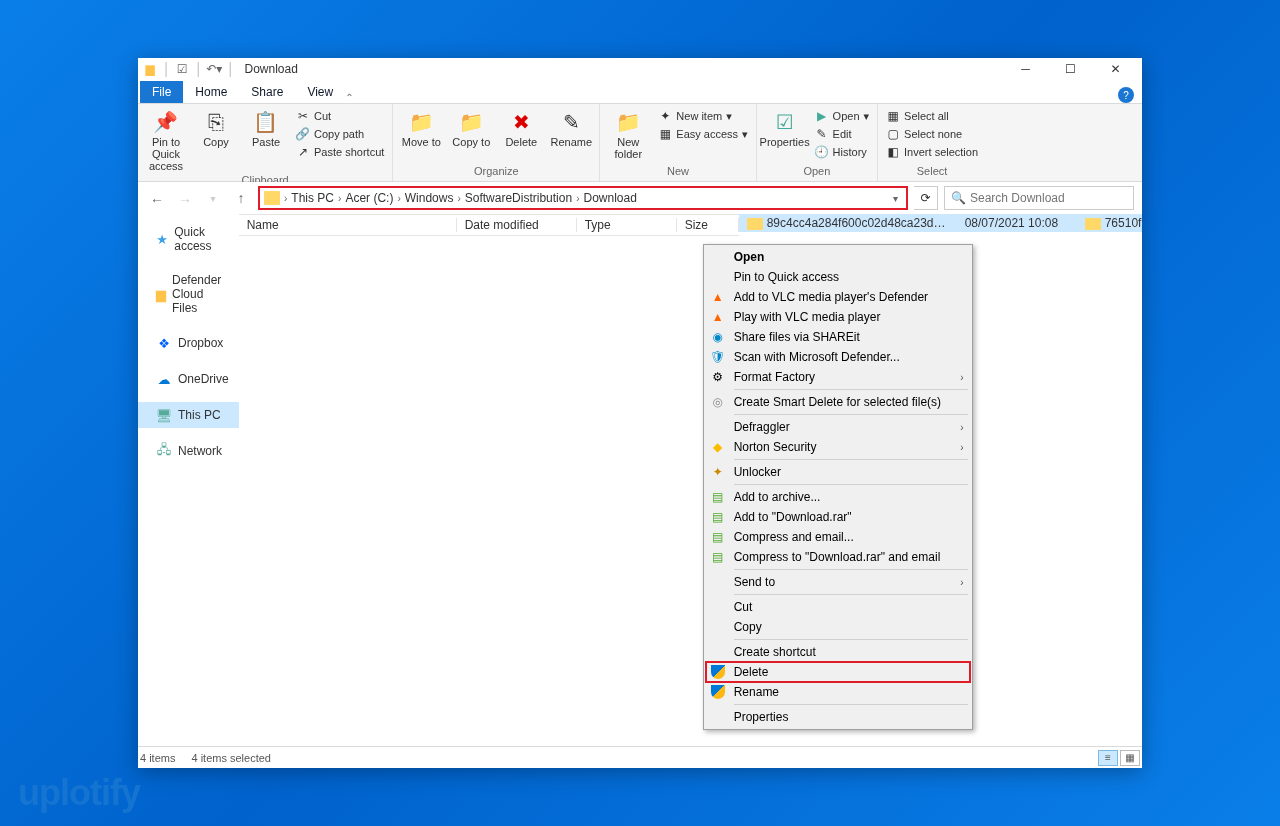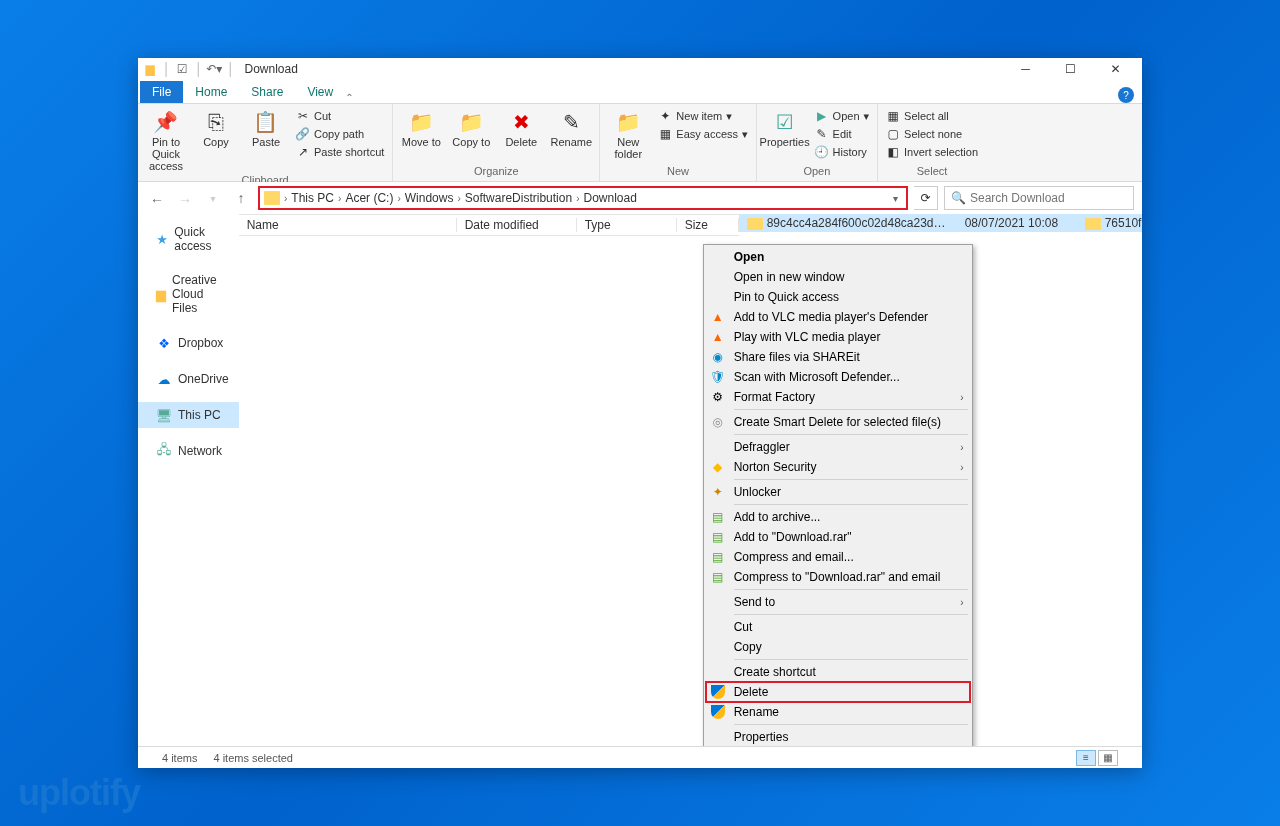--- a/index.html
+++ b/index.html
@@ -8,21 +8,21 @@
   
   .titlebar { height: 22px; display: flex; align-items: center; padding: 0 4px; background: #fff; }
   .titlebar .qat { display: flex; align-items: center; gap: 4px; }
   .titlebar .qat .qa-icon { width: 16px; height: 16px; display: flex; align-items: center; justify-content: center; font-size: 12px; color: #666; }
   .titlebar .qat .sep { color: #ccc; margin: 0 2px; }
   .titlebar .title { margin-left: 10px; font-size: 12px; color: #333; }
   .titlebar .wincontrols { margin-left: auto; display: flex; }
   .titlebar .wincontrols .wbtn { width: 45px; height: 22px; display: flex; align-items: center; justify-content: center; font-size: 12px; color: #333; }
   
   .ribbon-tabs { height: 24px; display: flex; align-items: flex-end; background: #fff; border-bottom: 1px solid #dadada; padding-left: 2px; }
-  .ribbon-tabs .tab { padding: 4px 12px; font-size: 12px; color: #0f766e; }
+  .ribbon-tabs .tab { padding: 4px 12px; font-size: 12px; color: #0f172a; }
   .ribbon-tabs .tab.file { background: #1976d2; color: #fff; }
   .ribbon-tabs .hintbtn { margin-left: auto; margin-right: 8px; width: 16px; height: 16px; border-radius: 50%; background: #1976d2; color: #fff; font-size: 10px; display: flex; align-items: center; justify-content: center; }
   .ribbon-tabs .minbtn { margin-right: 8px; font-size: 10px; color: #666; }
   
   .ribbon { height: 78px; background: #f5f5f5; display: flex; border-bottom: 1px solid #dadada; }
   .group { display: flex; flex-direction: column; border-right: 1px solid #e0e0e0; padding: 2px 4px; }
   .group .buttons { flex: 1; display: flex; align-items: flex-start; gap: 2px; }
   .group .label { text-align: center; font-size: 11px; color: #666; padding-bottom: 2px; }
   .rbtn-big { display: flex; flex-direction: column; align-items: center; justify-content: flex-start; width: 48px; padding: 2px; font-size: 11px; color: #333; text-align: center; line-height: 1.1; }
   .rbtn-big .ricon { width: 28px; height: 28px; display: flex; align-items: center; justify-content: center; font-size: 20px; }
@@ -53,21 +53,21 @@
   .filepane { flex: 1; display: flex; position: relative; }
   .colheaders { height: 22px; display: flex; align-items: center; border-bottom: 1px solid #e5e5e5; border-top: 1px solid #e5e5e5; font-size: 12px; color: #333; }
   .colheaders .col { padding: 0 8px; border-right: 1px solid #e5e5e5; }
   .col-name { width: 218px; } .col-mod { width: 120px; } .col-type { width: 100px; } .col-size { width: 62px; }
   .filerow { height: 18px; display: flex; align-items: center; font-size: 12px; color: #333; }
   .filerow.selected { background: #cce8ff; }
   .filerow .cell { padding: 0 8px; overflow: hidden; white-space: nowrap; text-overflow: ellipsis; }
   .filerow .ficon { width: 16px; height: 12px; background: #ffd867; display: inline-block; margin-right: 4px; border-radius: 1px; vertical-align: middle; }
   .filerow .ficon.file { background: #fff; border: 1px solid #bbb; }
   
-  .statusbar { height: 22px; border-top: 1px solid #dadada; display: flex; align-items: center; padding: 0 24px; font-size: 11px; color: #555; gap: 16px; }
+  .statusbar { height: 22px; border-top: 1px solid #dadada; display: flex; align-items: center; padding: 0 2px; font-size: 11px; color: #555; gap: 16px; }
   .statusbar .view-btns { margin-left: auto; display: flex; gap: 2px; }
   .statusbar .vbtn { width: 20px; height: 16px; border: 1px solid #bbb; display: flex; align-items: center; justify-content: center; font-size: 10px; }
   .statusbar .vbtn.active { background: #cce8ff; border-color: #7ab8e8; }
   
   .contextmenu { position: absolute; left: 464px; top: 30px; width: 270px; background: #f0f0f0; border: 1px solid #a0a0a0; box-shadow: 2px 2px 5px rgba(0,0,0,0.3); padding: 2px; font-size: 12px; }
   .contextmenu .mitem { display: flex; align-items: center; padding: 3px 6px 3px 28px; position: relative; }
   .contextmenu .mitem .micon { position: absolute; left: 4px; width: 16px; height: 16px; display: flex; align-items: center; justify-content: center; font-size: 12px; }
   .contextmenu .mitem .sub { margin-left: auto; font-size: 10px; color: #555; }
   .contextmenu .mitem.bold { font-weight: 600; }
   .contextmenu .msep { height: 1px; background: #d0d0d0; margin: 2px 2px 2px 28px; }
@@ -249,21 +249,21 @@
   <div class="body">
 
     <div class="sidebar">
       <div class="navitem">
           <span class="nicon" style="color:#3aa0e8">★</span>
           <span>Quick access</span>
         </div>
       <div class="spacer"></div>
       <div class="navitem">
           <span class="nicon" style="color:#ffc34a">▆</span>
-          <span>Creative Cloud Files</span>
+          <span>Defender Cloud Files</span>
         </div>
       <div class="spacer"></div>
       <div class="navitem">
           <span class="nicon" style="color:#0061fe">❖</span>
           <span>Dropbox</span>
         </div>
       <div class="spacer"></div>
       <div class="navitem">
           <span class="nicon" style="color:#0078d4">☁</span>
           <span>OneDrive</span>
@@ -298,23 +298,20 @@
       <div class="filerow selected">
         <div class="cell col-name"><span class="ficon file"></span><span>f46c1b54ec33aed54c16f9bfd2a5174e1ddd...</span></div>
         <div class="cell col-mod">09/07/2021 7:49</div>
       </div>
 
       <div class="contextmenu">
         <div class="mitem bold">
             <span>Open</span>
           </div>
         <div class="mitem">
-            <span>Open in new window</span>
-          </div>
-        <div class="mitem">
             <span>Pin to Quick access</span>
           </div>
         <div class="mitem">
             <span class="micon" style="color:#f60">▲</span>
             <span>Add to VLC media player's Defender</span>
           </div>
         <div class="mitem">
             <span class="micon" style="color:#f60">▲</span>
             <span>Play with VLC media player</span>
           </div>

